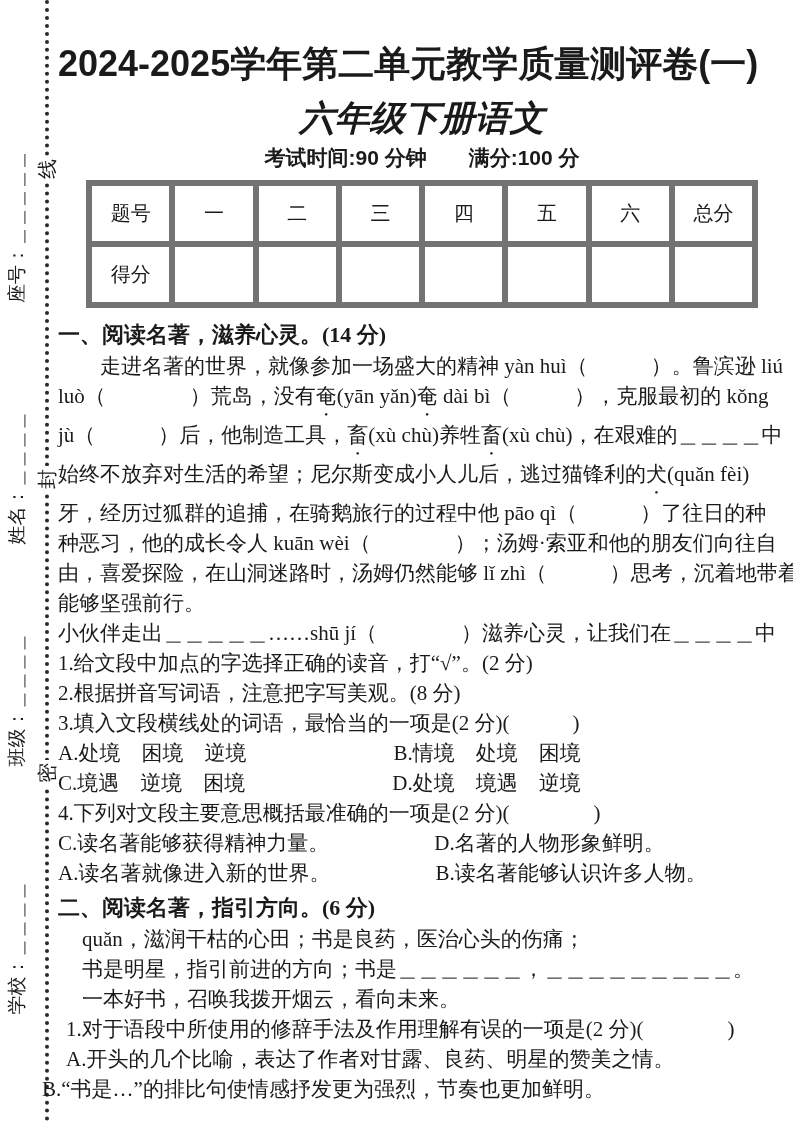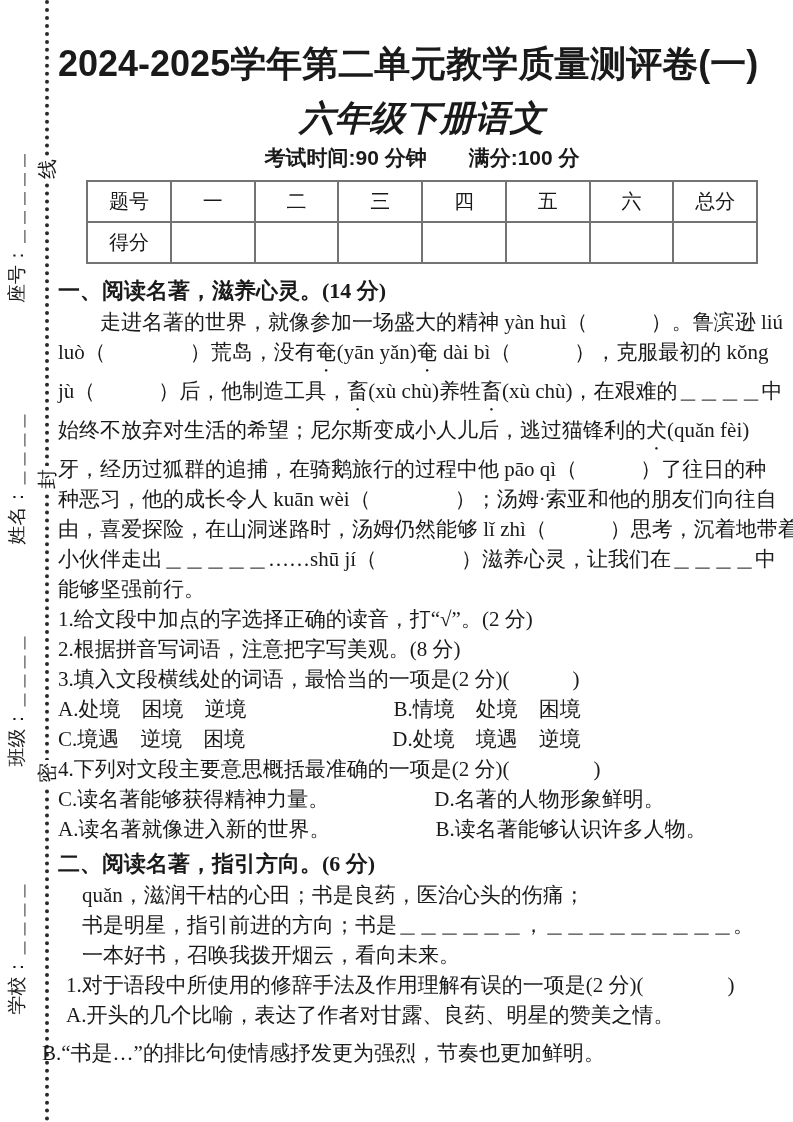--- a/index.html
+++ b/index.html
@@ -36,35 +36,35 @@
   }
   .exam-info{
     font-family:"Liberation Sans","DejaVu Sans",sans-serif;font-weight:bold;
     font-size:21px;line-height:28px;text-align:center;margin-top:2px;white-space:nowrap;
   }
   table.score{
     border-collapse:collapse;table-layout:fixed;width:672px;
     margin:8px auto 10px auto;
   }
   table.score th,table.score td{
-    border:2px solid #737373;height:39px;padding:0;text-align:center;
+    border:6px solid #737373;height:39px;padding:8px;text-align:center;
     font-size:20px;font-weight:normal;
     font-family:"Liberation Serif","DejaVu Serif",serif;
   }
   
   #content-lines{margin-top:2px;}
   .ln{font-size:21px;line-height:30px;white-space:nowrap;}
   .ln.h{
     font-family:Liberation Serif, serif;font-weight:bold;
     font-size:22px;line-height:33px;margin-top:3px;
   }
   .ln.p1{text-indent:42px;}
   .ln.ps{text-indent:24px;}
   .ln.q2{text-indent:8px;}
-  .ln.qb{margin-left:-16px;margin-top:8px;}
+  .ln.qb{margin-left:-16px;}
   .emdot{
     -webkit-text-emphasis:filled dot;-webkit-text-emphasis-position:under;
     text-emphasis:filled dot;text-emphasis-position:under right;
   }
 </style>
 </head>
 <body>
 
 <div class="seal-line"></div>
 <span class="seal-char" style="top:156px">线</span>
@@ -108,22 +108,22 @@
 
   <div id="content-lines">
       <div class="ln h">一、阅读名著，滋养心灵。(14 分)</div>
       <div class="ln p1">走进名著的世界，就像参加一场盛大的精神 yàn huì（　　　）。鲁滨逊 liú</div>
       <div class="ln p">luò（　　　　）荒岛，没有<span class="emdot">奄</span>(yān yǎn)<span class="emdot">奄</span> dài bì（　　　），克服最初的 kǒng</div>
       <div class="ln p">jù（　　　）后，他制造工具，<span class="emdot">畜</span>(xù chù)养牲<span class="emdot">畜</span>(xù chù)，在艰难的＿＿＿＿中</div>
       <div class="ln p">始终不放弃对生活的希望；尼尔斯变成小人儿后，逃过猫锋利的<span class="emdot">犬</span>(quǎn fèi)</div>
       <div class="ln p">牙，经历过狐群的追捕，在骑鹅旅行的过程中他 pāo qì（　　　）了往日的种</div>
       <div class="ln p">种恶习，他的成长令人 kuān wèi（　　　　）；汤姆·索亚和他的朋友们向往自</div>
       <div class="ln p">由，喜爱探险，在山洞迷路时，汤姆仍然能够 lǐ zhì（　　　）思考，沉着地带着</div>
+      <div class="ln p">能够坚强前行。</div>
       <div class="ln p">小伙伴走出＿＿＿＿＿……shū jí（　　　　）滋养心灵，让我们在＿＿＿＿中</div>
-      <div class="ln p">能够坚强前行。</div>
       <div class="ln q">1.给文段中加点的字选择正确的读音，打“√”。(2 分)</div>
       <div class="ln q">2.根据拼音写词语，注意把字写美观。(8 分)</div>
       <div class="ln q">3.填入文段横线处的词语，最恰当的一项是(2 分)(　　　)</div>
       <div class="ln q">A.处境　困境　逆境　　　　　　　B.情境　处境　困境</div>
       <div class="ln q">C.境遇　逆境　困境　　　　　　　D.处境　境遇　逆境</div>
       <div class="ln q">4.下列对文段主要意思概括最准确的一项是(2 分)(　　　　)</div>
       <div class="ln q">C.读名著能够获得精神力量。　　　　　D.名著的人物形象鲜明。</div>
       <div class="ln q">A.读名著就像进入新的世界。　　　　　B.读名著能够认识许多人物。</div>
       <div class="ln h">二、阅读名著，指引方向。(6 分)</div>
       <div class="ln ps">quǎn，滋润干枯的心田；书是良药，医治心头的伤痛；</div>

